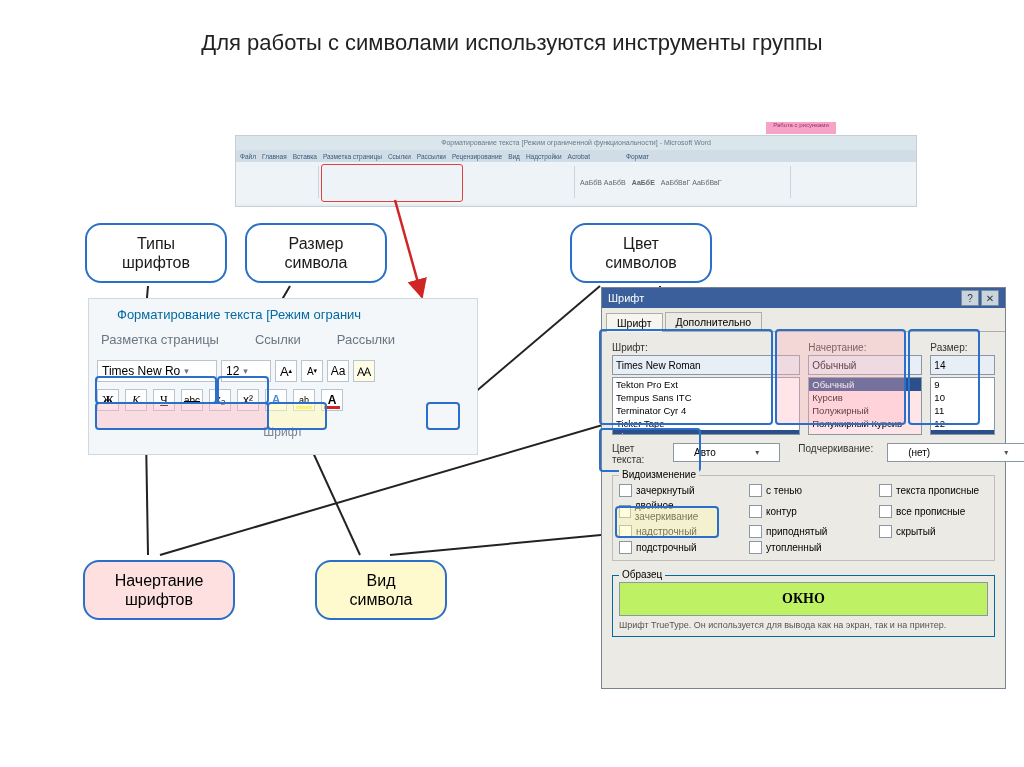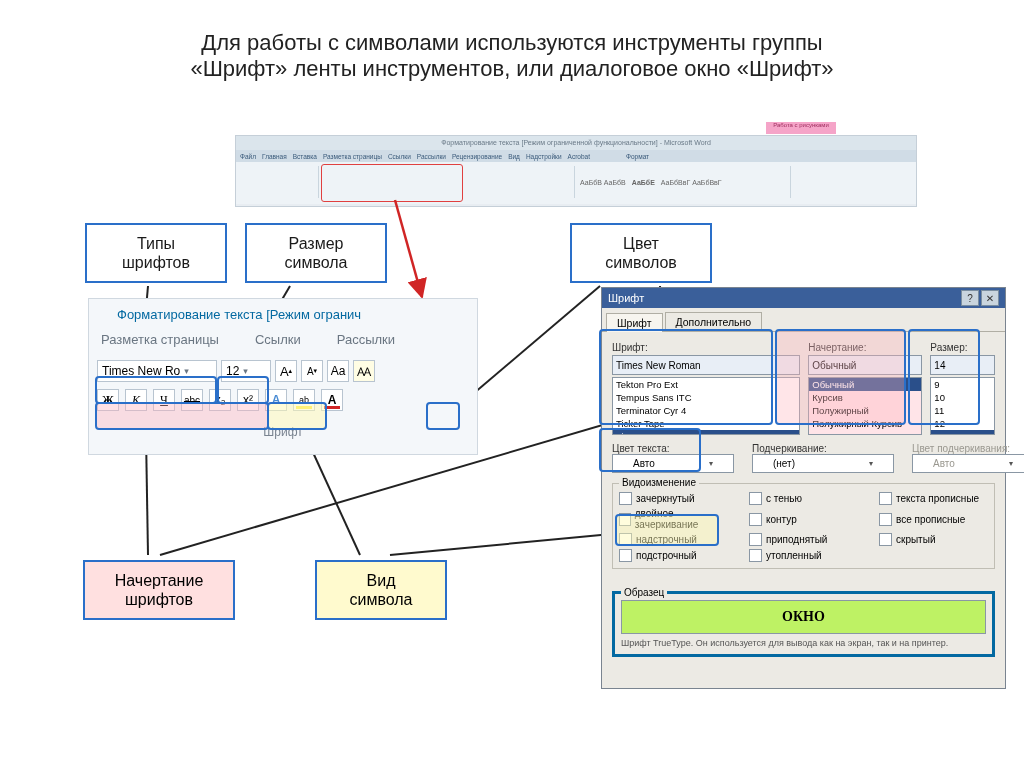--- a/index.html
+++ b/index.html
@@ -5,21 +5,21 @@
 body{margin:0;font-family:"Segoe UI",Arial,sans-serif;background:#fff;width:1024px;height:767px;position:relative;overflow:hidden}
 .title{text-align:center;font-size:22px;padding:30px 60px 10px;color:#222}
 .ribbon-thumb{position:absolute;left:235px;top:135px;width:680px;height:70px;background:#e8edf2;border:1px solid #c5cfd8}
 .ribbon-thumb .title-bar{height:14px;background:#dbe5ec;font-size:7px;color:#6a7a88;text-align:center;line-height:14px;overflow:hidden;white-space:nowrap}
 .ribbon-thumb .tabs{height:12px;background:#d0dce6;display:flex;font-size:6.5px;color:#3a5a7a;align-items:center;gap:6px;padding:0 4px}
 .ribbon-thumb .tabs span{white-space:nowrap}
 .ribbon-thumb .body{height:42px;background:#eef3f7;position:relative}
 .font-group-box{position:absolute;left:85px;top:2px;width:140px;height:36px;border:1.5px solid #e04040;border-radius:3px}
 .tab-pink{position:absolute;right:80px;top:-14px;width:70px;height:12px;background:#f5a4c8;font-size:6px;color:#a03060;text-align:center}
 .rgrp{position:absolute;top:4px;height:32px;border-right:1px solid #c9d5de}
-.box-label{position:absolute;border:2px solid;border-radius:0;padding:9px 14px;font-size:16px;text-align:center;background:#fff;line-height:1.2}
+.box-label{position:absolute;border:2px solid;border-radius:16px;padding:9px 14px;font-size:16px;text-align:center;background:#fff;line-height:1.2}
 .c-blue{border-color:#2a6fc9;color:#1a1a1a}
 .c-pink{border-color:#2a6fc9;background:#ffe0e0}
 .c-yel{border-color:#2a6fc9;background:#ffface}
 svg.arr{position:absolute;overflow:visible}
 .zoom-panel{position:absolute;left:88px;top:298px;width:388px;height:155px;background:#f4f7fa;border:1px solid #d0d8e0}
 .zoom-panel .l1{font-size:13px;color:#0369a1;padding:8px 4px 6px 28px}
 .zoom-panel .l2{font-size:13px;color:#6a7682;padding:4px 10px 10px 12px;display:flex;gap:36px}
 .zoom-panel .ctrlrow{display:flex;gap:4px;padding:3px 8px;align-items:center}
 .zoom-panel .ctrlrow2{display:flex;gap:6px;padding:4px 8px;align-items:center}
 .zoom-panel .foot{font-size:12px;color:#7a8490;text-align:center;padding:10px 0 4px}
@@ -39,46 +39,45 @@
 .dlg .content{padding:10px 10px 6px;position:relative}
 .dlg .row1{display:flex;gap:8px}
 .fld{display:flex;flex-direction:column;gap:2px}
 .fld .lab{font-size:10px;color:#333}
 .fld .inp{border:1px solid #8a97a4;background:#e8eef6;height:16px;font-size:10px;padding:1px 3px;display:flex;align-items:center}
 .fld .lst{border:1px solid #8a97a4;background:#fff;font-size:9.5px;height:56px;overflow:hidden}
 .fld .lst div{padding:1px 3px;white-space:nowrap}
 .fld .lst .sel{background:#2a4f8a;color:#fff}
 .fld .lst.pink{background:#ffe4e8}
 .dlg .row2{display:flex;gap:18px;margin-top:8px}
-.dd2{display:flex;flex-direction:column;gap:0}
+.dd2{display:flex;gap:14px}
 .dd2 .lab{font-size:10px;color:#333}
 .dd2 .sel{border:1px solid #8a97a4;background:#fff;height:17px;width:80px;font-size:10px;display:flex;align-items:center;justify-content:space-between;padding:0 20px}
 .dd2 .sel .ar{font-size:8px;color:#555}
 .grp{margin-top:10px;border:1px solid #c0beb4;padding:8px 6px 6px;position:relative}
 .grp .gl{position:absolute;top:-7px;left:6px;background:#eceae4;padding:0 3px;font-size:10px}
 .chks{display:grid;grid-template-columns:1fr 1fr 1fr;gap:3px 21px;font-size:10px}
 .chk{display:flex;align-items:center;gap:4px}
 .chk .cb{width:11px;height:11px;border:1px solid #8a97a4;background:#fff}
-.preview{margin-top:22px;border:3px solid #0369a1;padding:6px;position:relative}
+.preview{margin-top:14px;border:1px solid #0369a1;padding:6px;position:relative}
 .preview .gl{position:absolute;top:-7px;left:6px;background:#eceae4;padding:0 3px;font-size:10px}
 .preview .pv{border:1px solid #8a97a4;background:#bef264;height:32px;display:flex;align-items:center;justify-content:center;font-family:"Times New Roman",serif;font-size:14px;font-weight:700}
 .ttnote{font-size:9px;color:#555;margin-top:4px}
 .dlg .btnbar{display:flex;gap:6px;justify-content:flex-end;padding:8px 10px;background:#eceae4;border-top:1px solid #d0cec4}
 .dlg .btnbar .b{border:1px solid #8a97a4;background:#efeee8;height:21px;padding:0 12px;font-size:10.5px;display:inline-flex;align-items:center}
 .dlg .btnbar .b.dis{color:#9a9890}
 .hl{position:absolute;border:2px solid #2a6fc9;border-radius:4px}
 .hl.pink{background:rgba(255,180,190,.35)}
 .hl.yel{background:rgba(255,250,180,.45)}
 </style>
 </head>
 <body>
 
 <div class="title">
   <span>Для работы с символами используются инструменты группы</span><br>
-  <span>«Шрифт» ленты инструментов, или диалоговое окно «Шрифт»</span>
 </div>
 
 <div class="ribbon-thumb">
   <div class="title-bar">Форматирование текста [Режим ограниченной функциональности] - Microsoft Word</div>
   <div class="tabs">
     <span>Файл</span>
       <span>Главная</span>
       <span>Вставка</span>
       <span>Разметка страницы</span>
       <span>Ссылки</span>

